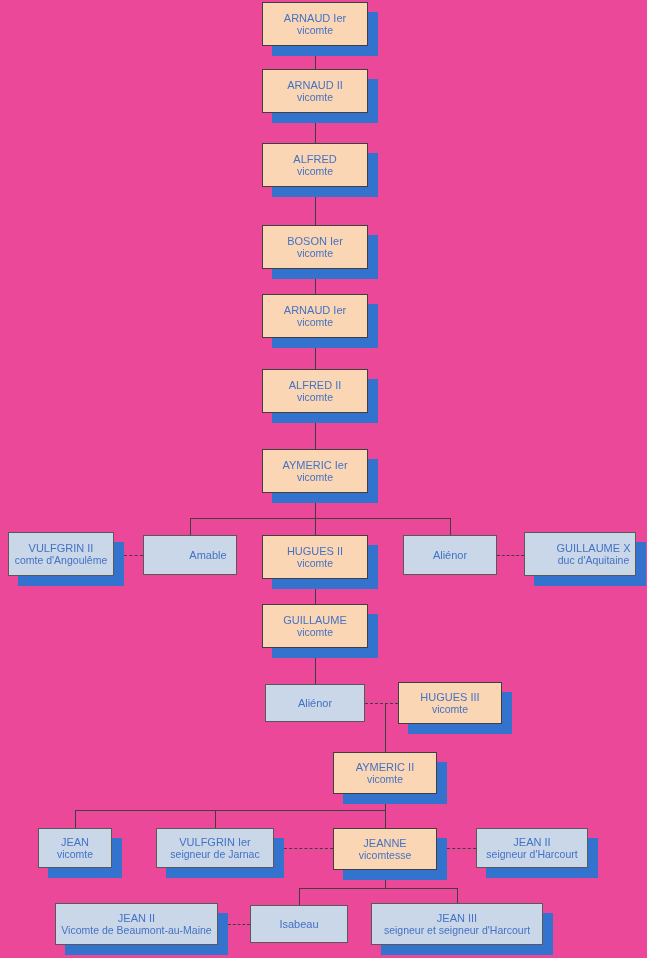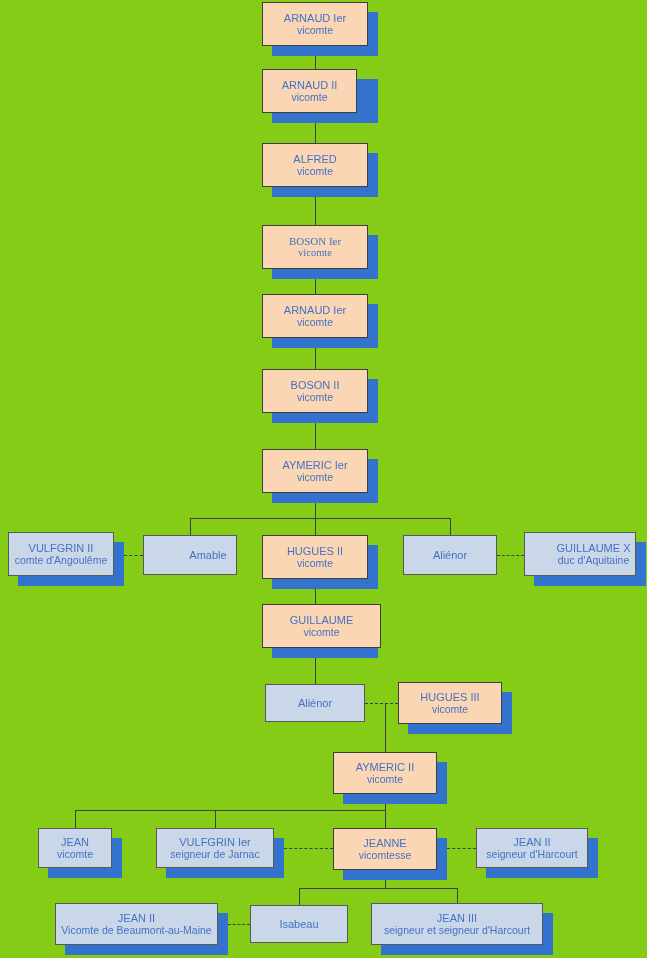--- a/index.html
+++ b/index.html
@@ -8,21 +8,21 @@
     padding: 0;
     background: #ffffff;
   }
   body {
     font-family: "Liberation Sans", sans-serif;
   }
   #canvas {
     position: relative;
     width: 647px;
     height: 958px;
-    background: #84cc16;
+    background: #ec4899;
     overflow: hidden;
   }
   
   .ln {
     position: absolute;
     background: #3f3f3f;
   }
   .ln.h { height: 1px; }
   .ln.v { width: 1px; }
 
@@ -105,42 +105,42 @@
       <div class="dash-h" style="left: 447px; top: 848px; width: 29px;"></div>
       <div class="dash-h" style="left: 228px; top: 924px; width: 22px;"></div>
     </div>
   <div id="nodes-layer">
       <div class="shadow" style="left: 272px; top: 12px; width: 106px; height: 44px;"></div>
       <div class="node orange" style="left: 262px; top: 2px; width: 106px; height: 44px;">
         <div class="l1">ARNAUD Ier</div>
         <div class="l2">vicomte</div>
       </div>
       <div class="shadow" style="left: 272px; top: 79px; width: 106px; height: 44px;"></div>
-      <div class="node orange" style="left: 262px; top: 69px; width: 95px; height: 44px; text-align: right;">
+      <div class="node orange" style="left: 262px; top: 69px; width: 106px; height: 44px; text-align: right;">
         <div class="l1">ARNAUD II</div>
         <div class="l2">vicomte</div>
       </div>
       <div class="shadow" style="left: 272px; top: 153px; width: 106px; height: 44px;"></div>
       <div class="node orange" style="left: 262px; top: 143px; width: 106px; height: 44px;">
         <div class="l1">ALFRED</div>
         <div class="l2">vicomte</div>
       </div>
       <div class="shadow" style="left: 272px; top: 235px; width: 106px; height: 44px;"></div>
-      <div class="node orange" style="left: 262px; top: 225px; width: 106px; height: 44px; font-family: Liberation Serif, serif;">
+      <div class="node orange" style="left: 262px; top: 225px; width: 106px; height: 44px;">
         <div class="l1">BOSON Ier</div>
         <div class="l2">vicomte</div>
       </div>
       <div class="shadow" style="left: 272px; top: 304px; width: 106px; height: 44px;"></div>
       <div class="node orange" style="left: 262px; top: 294px; width: 106px; height: 44px;">
         <div class="l1">ARNAUD Ier</div>
         <div class="l2">vicomte</div>
       </div>
       <div class="shadow" style="left: 272px; top: 379px; width: 106px; height: 44px;"></div>
       <div class="node orange" style="left: 262px; top: 369px; width: 106px; height: 44px;">
-        <div class="l1">BOSON II</div>
+        <div class="l1">ALFRED II</div>
         <div class="l2">vicomte</div>
       </div>
       <div class="shadow" style="left: 272px; top: 459px; width: 106px; height: 44px;"></div>
       <div class="node orange" style="left: 262px; top: 449px; width: 106px; height: 44px;">
         <div class="l1">AYMERIC Ier</div>
         <div class="l2">vicomte</div>
       </div>
       <div class="shadow" style="left: 18px; top: 542px; width: 106px; height: 44px;"></div>
       <div class="node blue" style="left: 8px; top: 532px; width: 106px; height: 44px;">
         <div class="l1">VULFGRIN II</div>
@@ -156,21 +156,21 @@
       </div>
       <div class="node blue" style="left: 403px; top: 535px; width: 94px; height: 40px;">
         <div class="l1">Aliénor</div>
       </div>
       <div class="shadow" style="left: 534px; top: 542px; width: 112px; height: 44px;"></div>
       <div class="node blue" style="left: 524px; top: 532px; width: 112px; height: 44px; padding-left: 27px;">
         <div class="l1">GUILLAUME X</div>
         <div class="l2">duc d'Aquitaine</div>
       </div>
       <div class="shadow" style="left: 272px; top: 614px; width: 106px; height: 44px;"></div>
-      <div class="node orange" style="left: 262px; top: 604px; width: 119px; height: 44px;">
+      <div class="node orange" style="left: 262px; top: 604px; width: 106px; height: 44px;">
         <div class="l1">GUILLAUME</div>
         <div class="l2">vicomte</div>
       </div>
       <div class="node blue" style="left: 265px; top: 684px; width: 100px; height: 38px;">
         <div class="l1">Aliénor</div>
       </div>
       <div class="shadow" style="left: 408px; top: 692px; width: 104px; height: 42px;"></div>
       <div class="node orange" style="left: 398px; top: 682px; width: 104px; height: 42px;">
         <div class="l1">HUGUES III</div>
         <div class="l2">vicomte</div>

